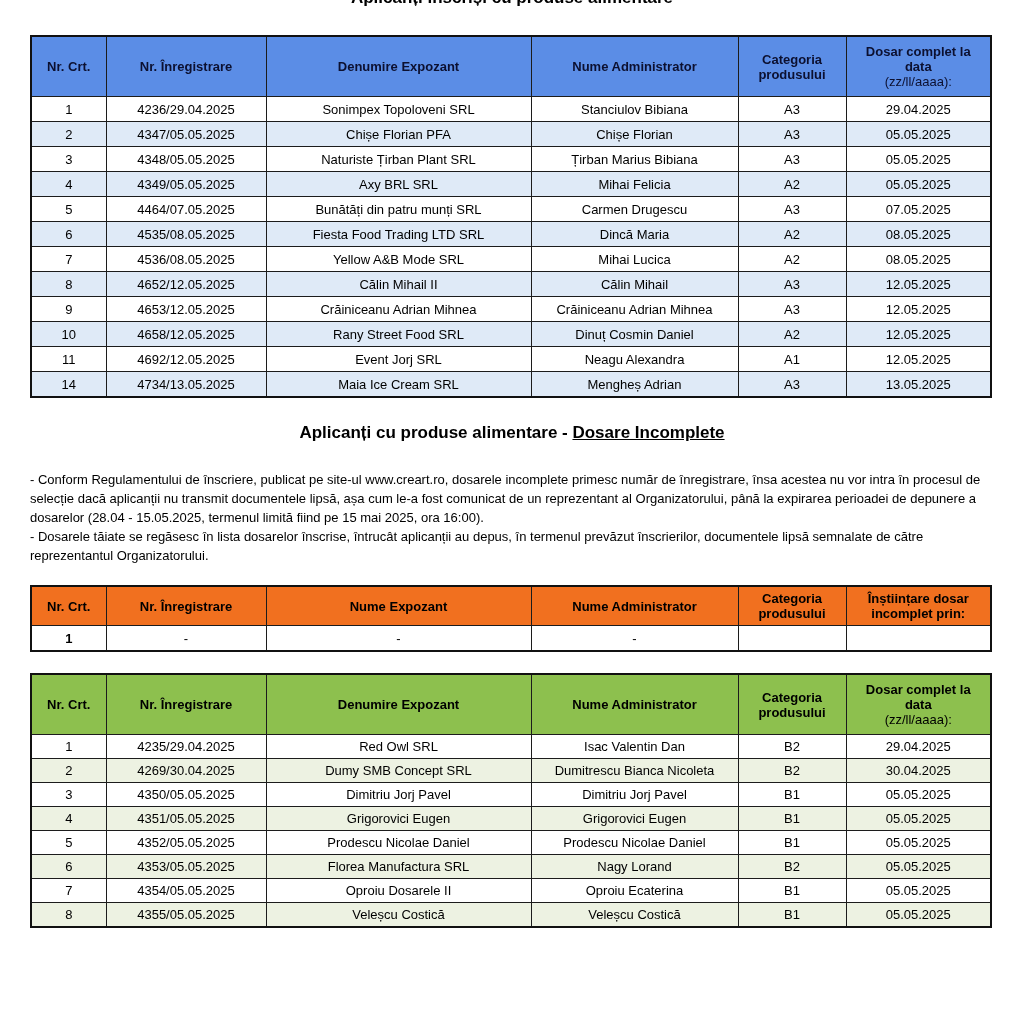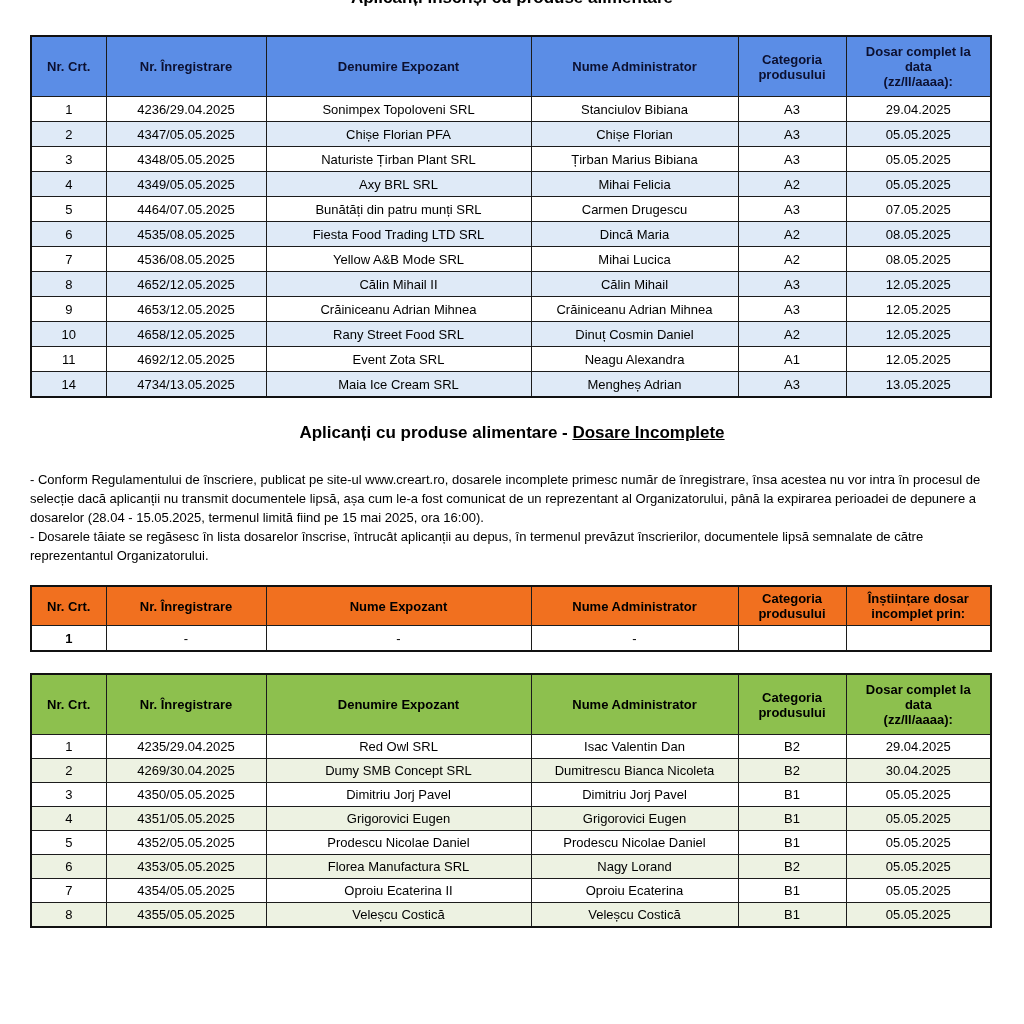--- a/index.html
+++ b/index.html
@@ -25,21 +25,21 @@
     font-size: 13px;
   }
   th, td {
     border: 1.6px solid #1c1c1c;
     text-align: center; vertical-align: middle;
     padding: 0 4px; overflow: hidden;
   }
   table { border: 2.5px solid #111; }
   thead th { font-weight: bold; }
   .h-main { white-space: pre-line; font-weight: bold; }
-  .h-sub { font-weight: bold; white-space: nowrap; }
+  .h-sub { font-weight: normal; white-space: nowrap; }
   tbody td { height: 24px; }
 
   .t-blue { margin-top: 35px; }
   .t-blue thead th { background: var(--table1-header-bg); color: var(--table1-header-text); height: 59px; }
   .t-blue tbody tr:nth-child(even) { background: var(--table1-row-alt-bg); }
 
   .t-orange { margin-top: 20px; }
   .t-orange thead th { background: var(--table2-header-bg); color: #000; height: 38px; }
   .t-orange tbody td:first-child { font-weight: bold; }
 
@@ -166,21 +166,21 @@
             <td>10</td>
             <td>4658/12.05.2025</td>
             <td>Rany Street Food SRL</td>
             <td>Dinuț Cosmin Daniel</td>
             <td>A2</td>
             <td>12.05.2025</td>
           </tr>
           <tr>
             <td>11</td>
             <td>4692/12.05.2025</td>
-            <td>Event Zota SRL</td>
+            <td>Event Jorj SRL</td>
             <td>Neagu Alexandra</td>
             <td>A1</td>
             <td>12.05.2025</td>
           </tr>
           <tr>
             <td>14</td>
             <td>4734/13.05.2025</td>
             <td>Maia Ice Cream SRL</td>
             <td>Mengheș Adrian</td>
             <td>A3</td>
@@ -298,21 +298,21 @@
             <td>6</td>
             <td>4353/05.05.2025</td>
             <td>Florea Manufactura SRL</td>
             <td>Nagy Lorand</td>
             <td>B2</td>
             <td>05.05.2025</td>
           </tr>
           <tr>
             <td>7</td>
             <td>4354/05.05.2025</td>
-            <td>Oproiu Ecaterina II</td>
+            <td>Oproiu Dosarele II</td>
             <td>Oproiu Ecaterina</td>
             <td>B1</td>
             <td>05.05.2025</td>
           </tr>
           <tr>
             <td>8</td>
             <td>4355/05.05.2025</td>
             <td>Veleșcu Costică</td>
             <td>Veleșcu Costică</td>
             <td>B1</td>

